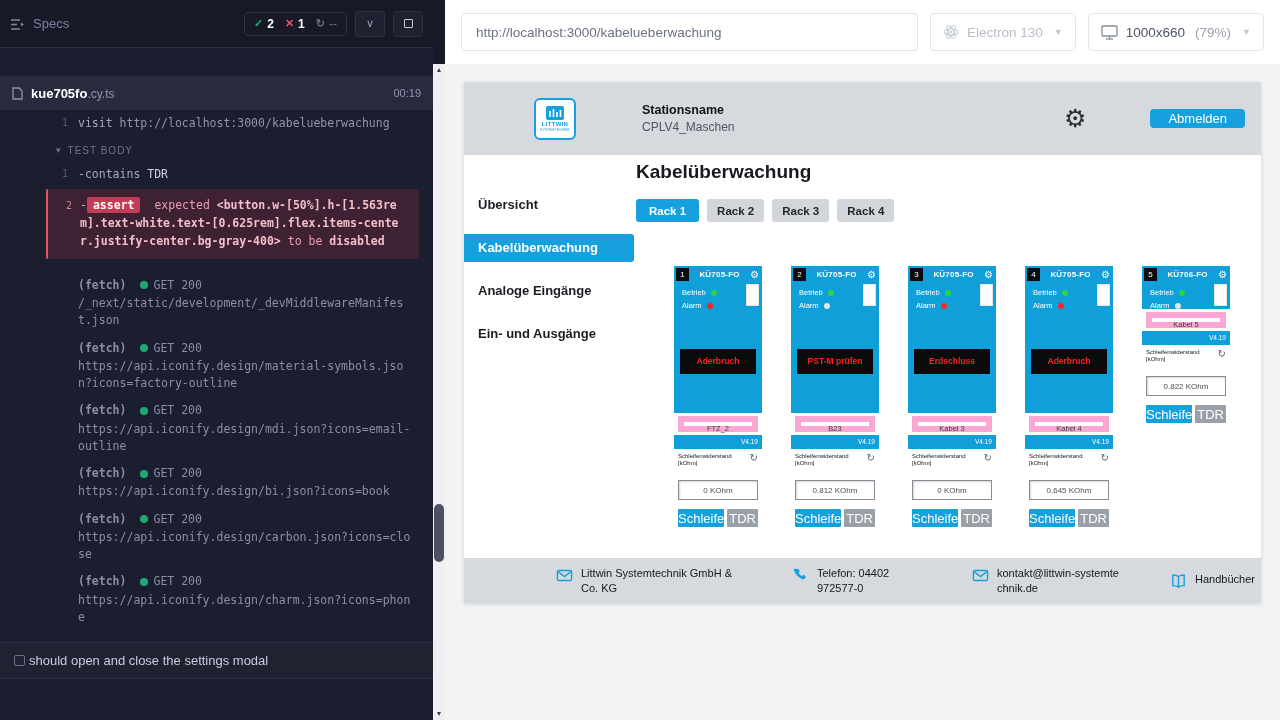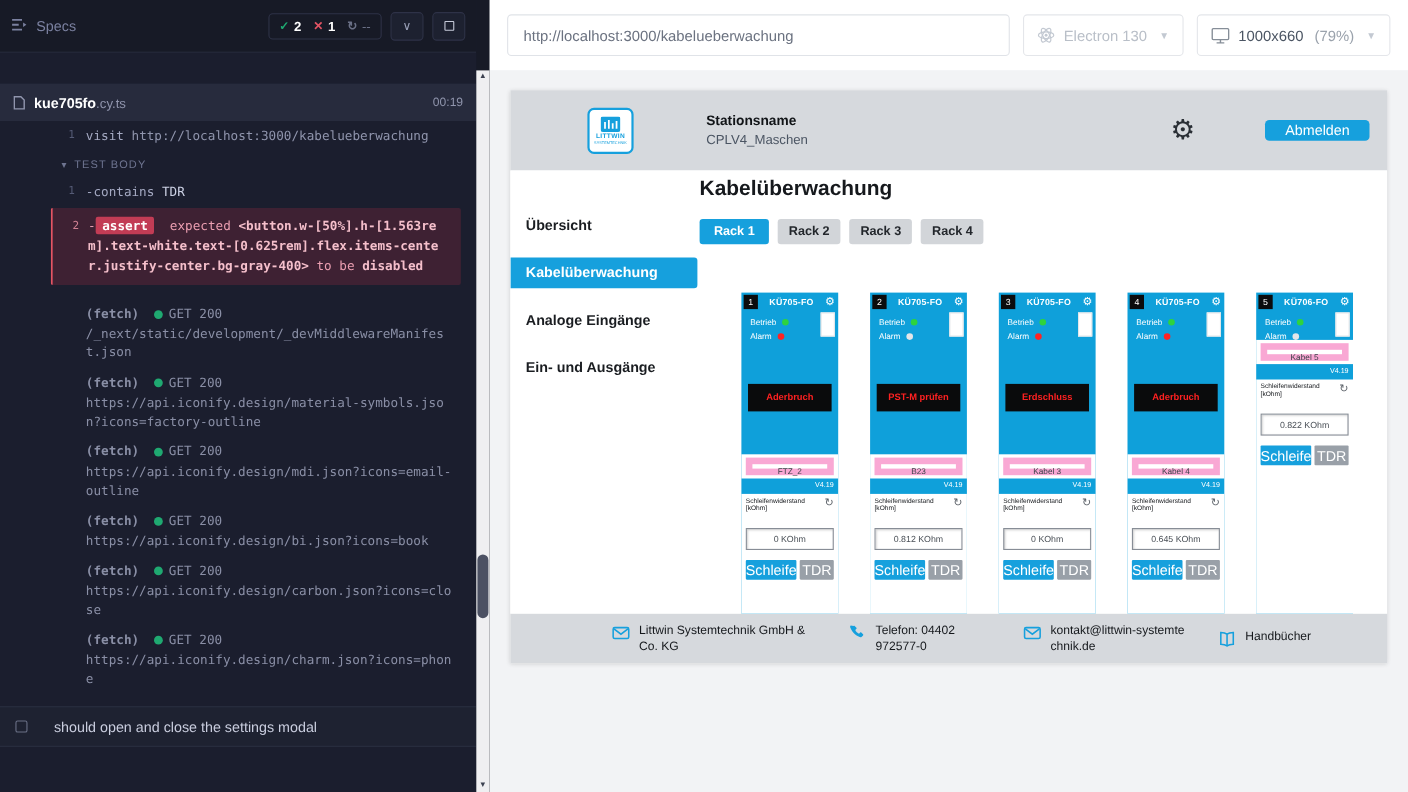--- a/index.html
+++ b/index.html
@@ -3,21 +3,21 @@
 <meta charset="utf-8">
 <style>
 *{box-sizing:border-box;margin:0;padding:0}
 html,body{width:1280px;height:720px;overflow:hidden;background:#f2f3f5;font-family:"Liberation Sans",sans-serif}
 .screen{display:flex;width:1280px;height:720px}
 
 
 .reporter{position:relative;width:445px;flex:0 0 445px;height:720px;background:#171a26}
 .reporter-inner{width:433px;height:100%;background:#1b1e2e;display:flex;flex-direction:column;overflow:hidden}
 .rep-top{height:48px;background:#171a26;border-bottom:1px solid #2a2e40;display:flex;align-items:center;padding:0 10px;gap:8px;flex:0 0 48px}
-.specs-btn{display:flex;align-items:flex-start;gap:8px;color:#7b81a0;font-size:13px;cursor:pointer}
+.specs-btn{display:flex;align-items:flex-end;gap:8px;color:#7b81a0;font-size:13px;cursor:pointer}
 .rep-controls{margin-left:auto;display:flex;align-items:center;gap:8px}
 .stats{display:flex;align-items:center;gap:11px;border:1px solid #2e3247;border-radius:4px;padding:4px 9px;font-size:12px}
 .stat{display:flex;align-items:center;gap:4px;color:#fff;font-weight:bold}
 .stat .ic{font-size:11px;font-weight:bold}
 .ic-pass{color:#1fa971}.ic-fail{color:#e45464}.ic-pend{color:#6a7086}
 .stat.pend{color:#6a7086;font-weight:normal}
 .rep-btn{width:30px;height:26px;border:1px solid #2e3247;border-radius:4px;background:#1d2130;color:#9aa0b8;display:flex;align-items:center;justify-content:center;font-size:11px;cursor:pointer}
 .stop-square{width:9px;height:9px;border:1.5px solid #c6cad9;border-radius:1px}
 .spec-gap{height:28px;background:#1b1e2e;flex:0 0 28px}
 .spec-bar{height:34px;background:#272b3d;display:flex;align-items:center;padding:0 12px;gap:8px;flex:0 0 34px}
@@ -34,21 +34,21 @@
 .chev{font-size:9px;color:#6e7490}
 .assert-block{margin:4px 14px 8px 46px;background:#3e2133;border-left:2px solid #e45464;border-radius:2px;padding:8px 12px 8px 32px;position:relative;line-height:1.55;word-break:break-all}
 .assert-block .num{position:absolute;left:8px;top:9px;width:16px;text-align:right;color:#cf8093;font-size:10px}
 .badge-assert{background:#c23c55;color:#fff;font-weight:bold;padding:1px 6px;border-radius:2px;margin-right:7px}
 .a-light{color:#ec9fb2}
 .a-bold{color:#f5bfcb;font-weight:bold}
 .fetch-row{padding:10px 16px 0 78px;color:#8a8fa6;line-height:1.5}
 .fetch-label{font-weight:bold}
 .dot{display:inline-block;width:8px;height:8px;border-radius:50%;background:#1fa971;margin:0 5px 0 14px;vertical-align:middle}
 .fetch-url{word-break:break-all;margin-top:1px;padding-right:6px}
-.next-test{margin-top:16px;border-top:1px solid #2a2e40;border-bottom:1px solid #2a2e40;background:#1e2231;padding:10px 14px;display:flex;gap:24px;align-items:center;font-family:"Liberation Sans",sans-serif;font-size:13px;color:#c9cdde;cursor:pointer}
+.next-test{margin-top:16px;border-top:1px solid #2a2e40;border-bottom:1px solid #2a2e40;background:#1e2231;padding:10px 14px;display:flex;gap:4px;align-items:center;font-family:"Liberation Sans",sans-serif;font-size:13px;color:#c9cdde;cursor:pointer}
 .test-icon{width:11px;height:11px;border:1.5px solid #6a7086;border-radius:2px;flex:0 0 11px}
 
 .rep-scrollbar{position:absolute;top:64px;right:0;bottom:0;width:12px;background:#efeff1}
 .sb-arrow{position:absolute;left:0;width:12px;text-align:center;color:#3c4150;font-size:7px;line-height:12px;cursor:pointer}
 .sb-arrow.up{top:0}
 .sb-arrow.down{bottom:0}
 .sb-thumb{position:absolute;top:440px;left:1px;width:10px;height:58px;background:#4c5163;border-radius:5px;cursor:pointer}
 
 
 .right{flex:1;display:flex;flex-direction:column;min-width:0}
@@ -110,21 +110,21 @@
 .res-row{display:flex;align-items:flex-start;justify-content:space-between}
 .res-label{font-size:6px;color:#15181c;line-height:1.2;max-width:66px}
 .refresh-icon{font-size:10px;color:#5b6168;line-height:1;cursor:pointer}
 .value-box{margin-top:13px;height:20px;border:1px solid #878d96;box-shadow:inset 1px 1px 2px rgba(0,0,0,.18);display:flex;align-items:center;justify-content:center;font-size:8px;color:#4a5057;background:#fff}
 .btn-row{display:flex;gap:3px;margin-top:9px}
 .btn-row button{flex:1;height:18px;border:none;color:#fff;font-size:13px;font-weight:normal;border-radius:1px;font-family:"Liberation Sans",sans-serif;cursor:pointer}
 .loop-btn{background:#16a0dd}
 .tdr-btn{background:#99a0a8}
 
 
-.app-footer{height:45px;flex:0 0 45px;background:#d6d9dd;display:flex;align-items:center;padding-left:92px;gap:28px}
+.app-footer{height:45px;flex:0 0 45px;background:#d6d9dd;display:flex;align-items:center;padding-left:92px;gap:49px}
 .f-item{display:flex;gap:8px;align-items:flex-start;font-size:11px;color:#15181c;line-height:1.35}
 .f-icon{width:17px;height:17px;flex:0 0 17px;margin-top:1px}
 .f-company{width:162px}
 .f-phone{width:106px}
 .f-email{width:124px;word-break:break-all}
 </style>
 </head>
 <body>
 
 <div class="screen">

